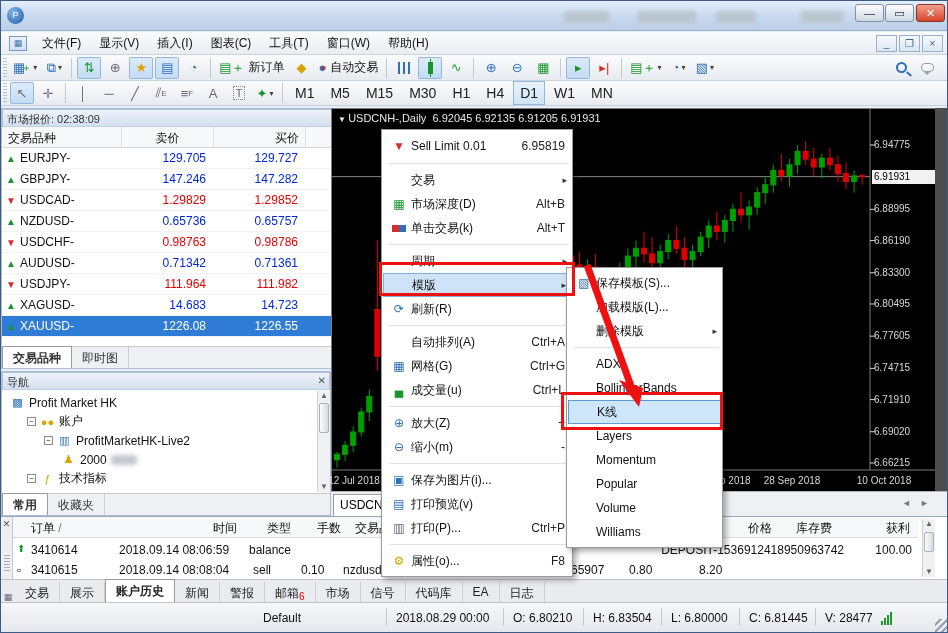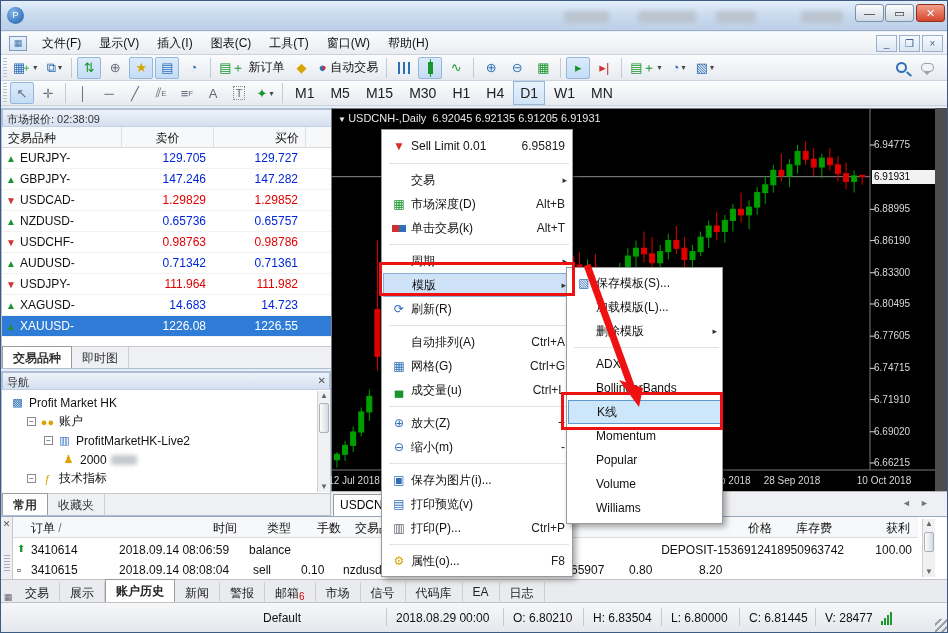--- a/index.html
+++ b/index.html
@@ -781,20 +781,24 @@
       <div class="menu-item">
         <span class="mi-icon"></span>
         <span class="mi-label">BollingerBands</span>
       </div>
       <div class="menu-item selblue">
         <span class="mi-icon"></span>
         <span class="mi-label">K线</span>
       </div>
       <div class="menu-item">
         <span class="mi-icon"></span>
+        <span class="mi-label">Layers</span>
+      </div>
+      <div class="menu-item">
+        <span class="mi-icon"></span>
         <span class="mi-label">Momentum</span>
       </div>
       <div class="menu-item">
         <span class="mi-icon"></span>
         <span class="mi-label">Popular</span>
       </div>
       <div class="menu-item">
         <span class="mi-icon"></span>
         <span class="mi-label">Volume</span>
       </div>

